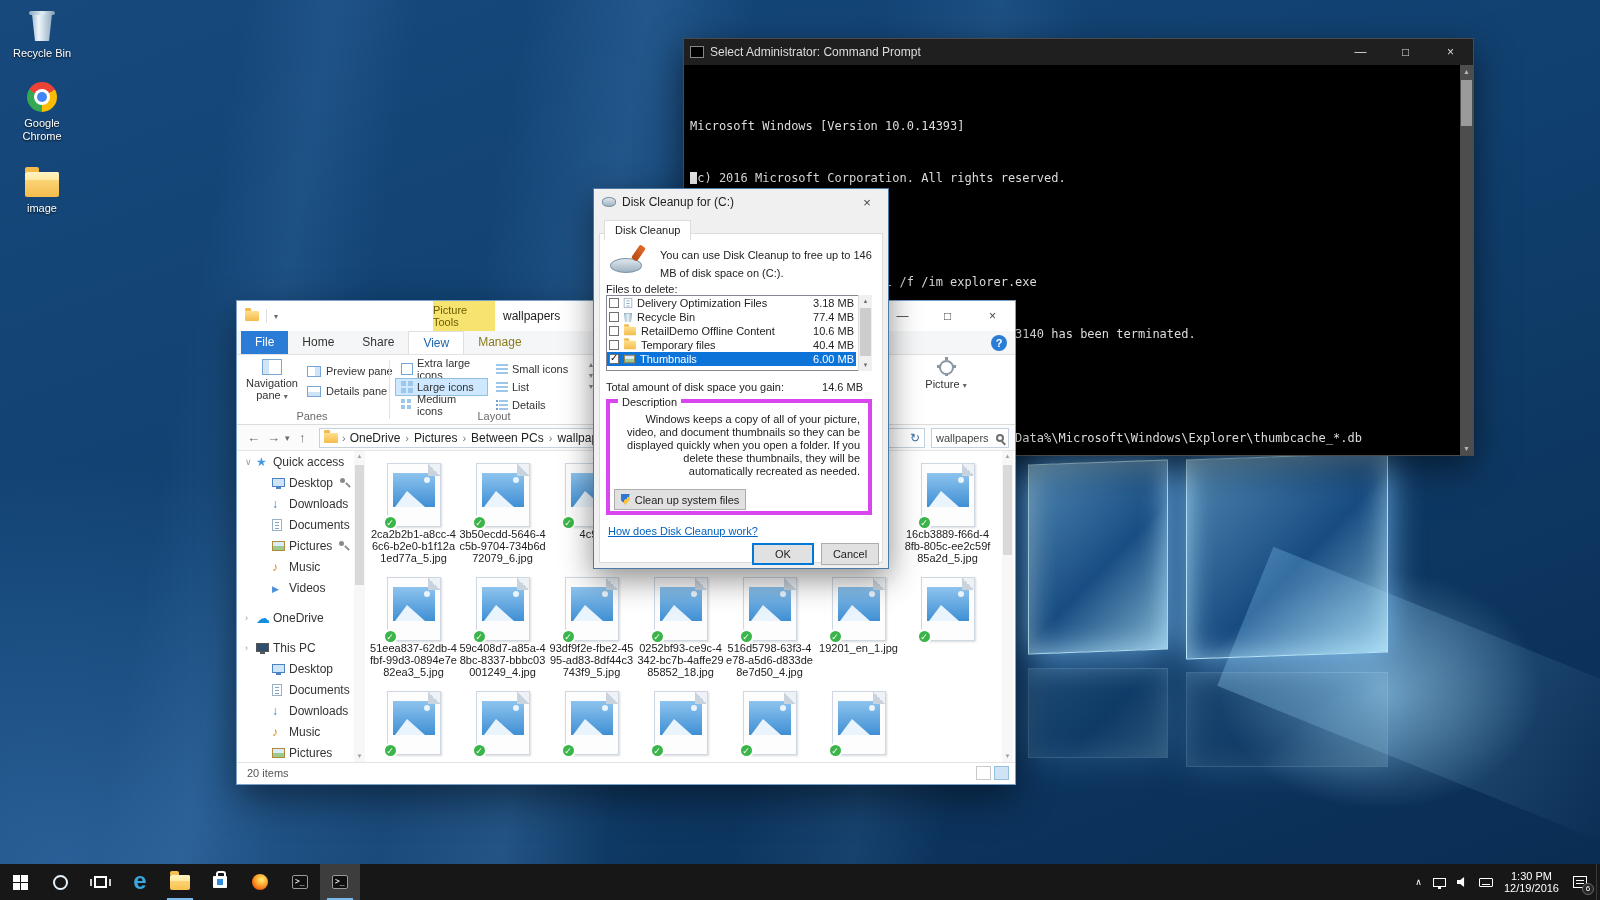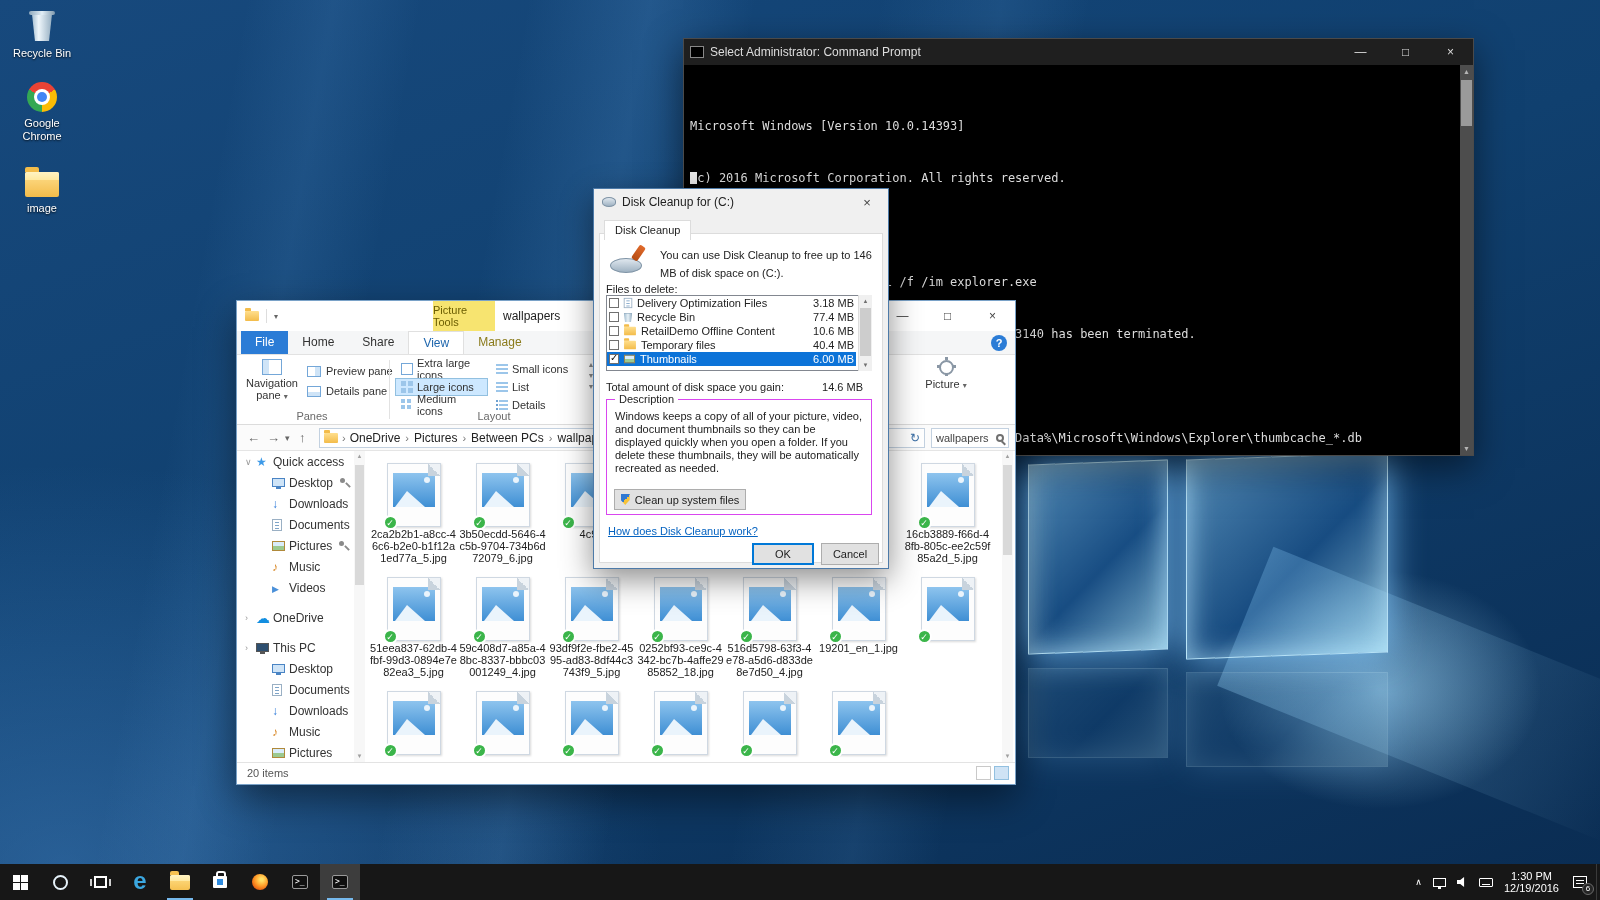--- a/index.html
+++ b/index.html
@@ -214,23 +214,23 @@
   .cb.checked::before { content:"✓"; position:absolute; left:0; top:-3px; font-size:10px; color:#111; }
   .dic { flex:none; display:flex; align-items:center; transform:scale(.85); }
   .dlabel2 { overflow:hidden; white-space:nowrap; }
   .dsize { margin-left:auto; flex:none; }
   .list-sb { position:absolute; right:0; top:0; bottom:0; width:14px; background:#f0f0f0; border-left:1px solid #dcdcdc; }
   .list-sb .sb-a { position:absolute; left:0; width:13px; height:12px; font-size:6px; color:#707070; text-align:center; line-height:12px; }
   .list-sb .sb-a.up { top:0; } .list-sb .sb-a.dn { bottom:0; }
   .list-sb .sb-thumb { position:absolute; left:1px; top:13px; width:11px; height:48px; background:#cdcdcd; }
   .dlg-total-label { position:absolute; left:12px; top:192px; }
   .dlg-total-value { position:absolute; right:25px; top:192px; }
-  .desc-box { position:absolute; left:12px; top:210px; width:266px; height:116px; border:1px solid #d946ef; }
+  .desc-box { position:absolute; left:12px; top:210px; width:266px; height:116px; border:4px solid #d946ef; }
   .desc-legend { position:absolute; left:8px; top:-7px; background:#fff; padding:0 4px; }
-  .desc-text { position:absolute; left:8px; top:10px; right:8px; line-height:13px; }
+  .desc-text { position:absolute; left:8px; top:10px; right:8px; line-height:13px;text-align:right; }
   .clean-btn { position:absolute; left:20px; top:300px; width:132px; height:21px; background:#e1e1e1; border:1px solid #adadad;
     display:flex; align-items:center; justify-content:center; gap:5px; font-size:11px; }
   .ic-shield { width:9px; height:11px; display:inline-block; flex:none;
     background:linear-gradient(135deg,#2f78d2 50%,#f6c33a 50%); clip-path:polygon(0 0,100% 0,100% 55%,50% 100%,0 55%); }
   .dlg-link { position:absolute; left:14px; top:336px; color:#0563c1; text-decoration:underline; }
   .dlg-btn { position:absolute; top:354px; height:22px; background:#e1e1e1; border:1px solid #adadad; font-size:11px;
     display:flex; align-items:center; justify-content:center; }
   .dlg-btn.ok { left:158px; width:62px; border:2px solid #0078d7; }
   .dlg-btn.cancel { left:227px; width:58px; }
 

